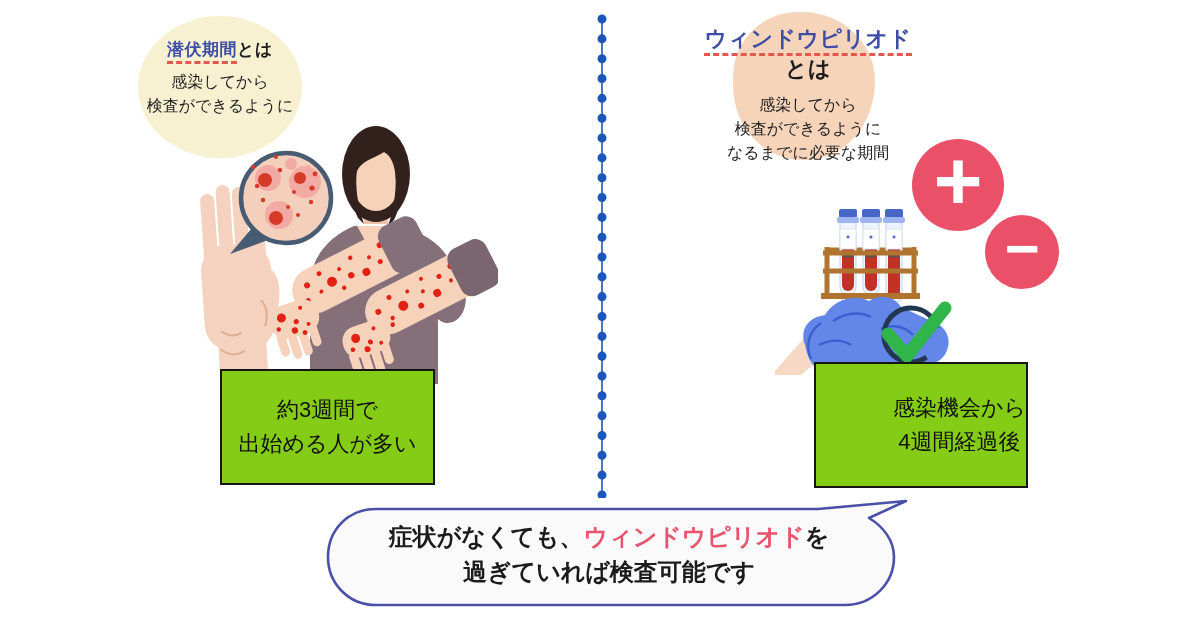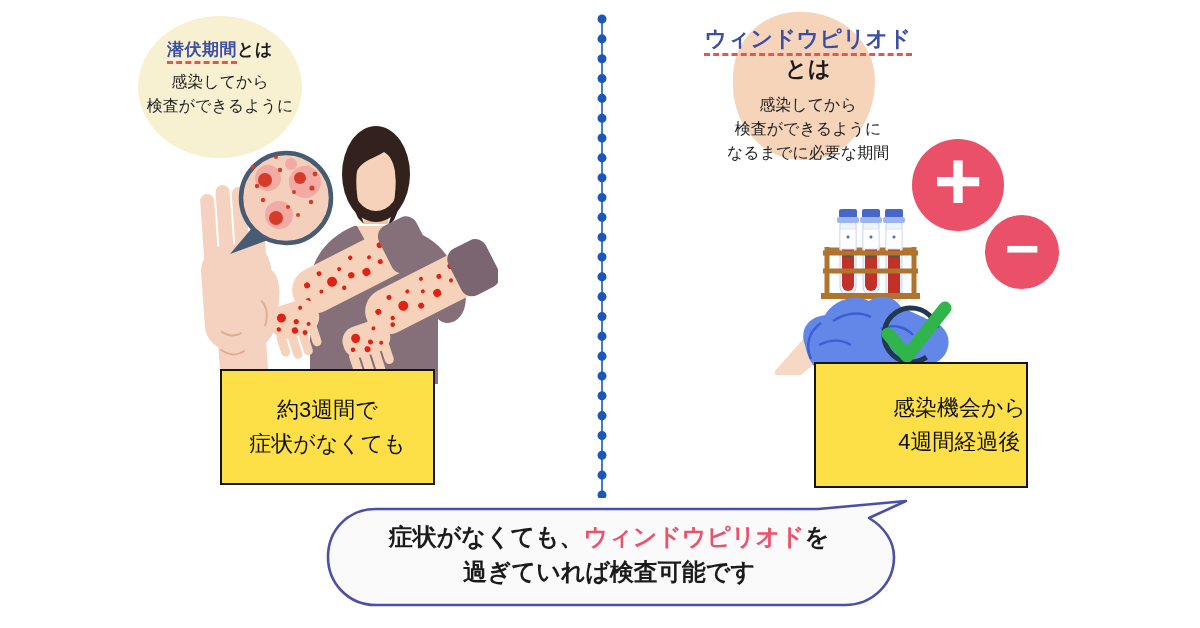--- a/index.html
+++ b/index.html
@@ -14,21 +14,21 @@
   .hdr{text-align:center;}
   .hdr-left{left:104px;top:38px;width:232px;}
   .hdr-right{left:695px;top:24px;width:226px;}
   .hdr .title{font-weight:bold;font-size:22px;letter-spacing:.5px;}
   .hdr-left .title{font-size:17px;}
   .title .accent{color:#3c4da5;border-bottom:3px dashed #e4574f;padding-bottom:2px;}
   .hdr .desc{margin-top:9px;font-size:16px;line-height:24px;color:#1e1e1e;font-weight:500;}
 
   
   .note{display:flex;align-items:center;justify-content:center;text-align:center;
-        background:#fde047;border:2px solid #151515;font-size:22px;line-height:34px;color:#111;}
+        background:#84cc16;border:2px solid #151515;font-size:22px;line-height:34px;color:#111;}
   .note-left{left:220px;top:369px;width:211px;height:112px;}
   .note-right{left:814px;top:362px;width:210px;height:122px;justify-content:flex-end;}
 
   
   .result-circle{border-radius:50%;background:#ea5168;color:#ffffff;display:flex;
                  align-items:center;justify-content:center;font-weight:bold;}
   .plus{left:912px;top:139px;width:92px;height:92px;font-size:84px;}
   .minus{left:985px;top:215px;width:74px;height:74px;font-size:60px;}
   .result-circle span{transform:translateY(-4px);}
 
@@ -275,21 +275,21 @@
   <div class="abs result-circle plus">
     <span>+</span>
   </div>
   <div class="abs result-circle minus">
     <span>−</span>
   </div>
 
   <div class="abs note note-left">
     <div>
       <div>約3週間で</div>
-      <div>症状がなくても</div>
+      <div>出始める人が多い</div>
     </div>
   </div>
   <div class="abs note note-right">
     <div>
       <div>感染機会から</div>
       <div>4週間経過後</div>
     </div>
   </div>
 
   <div class="abs bubble-wrap">

